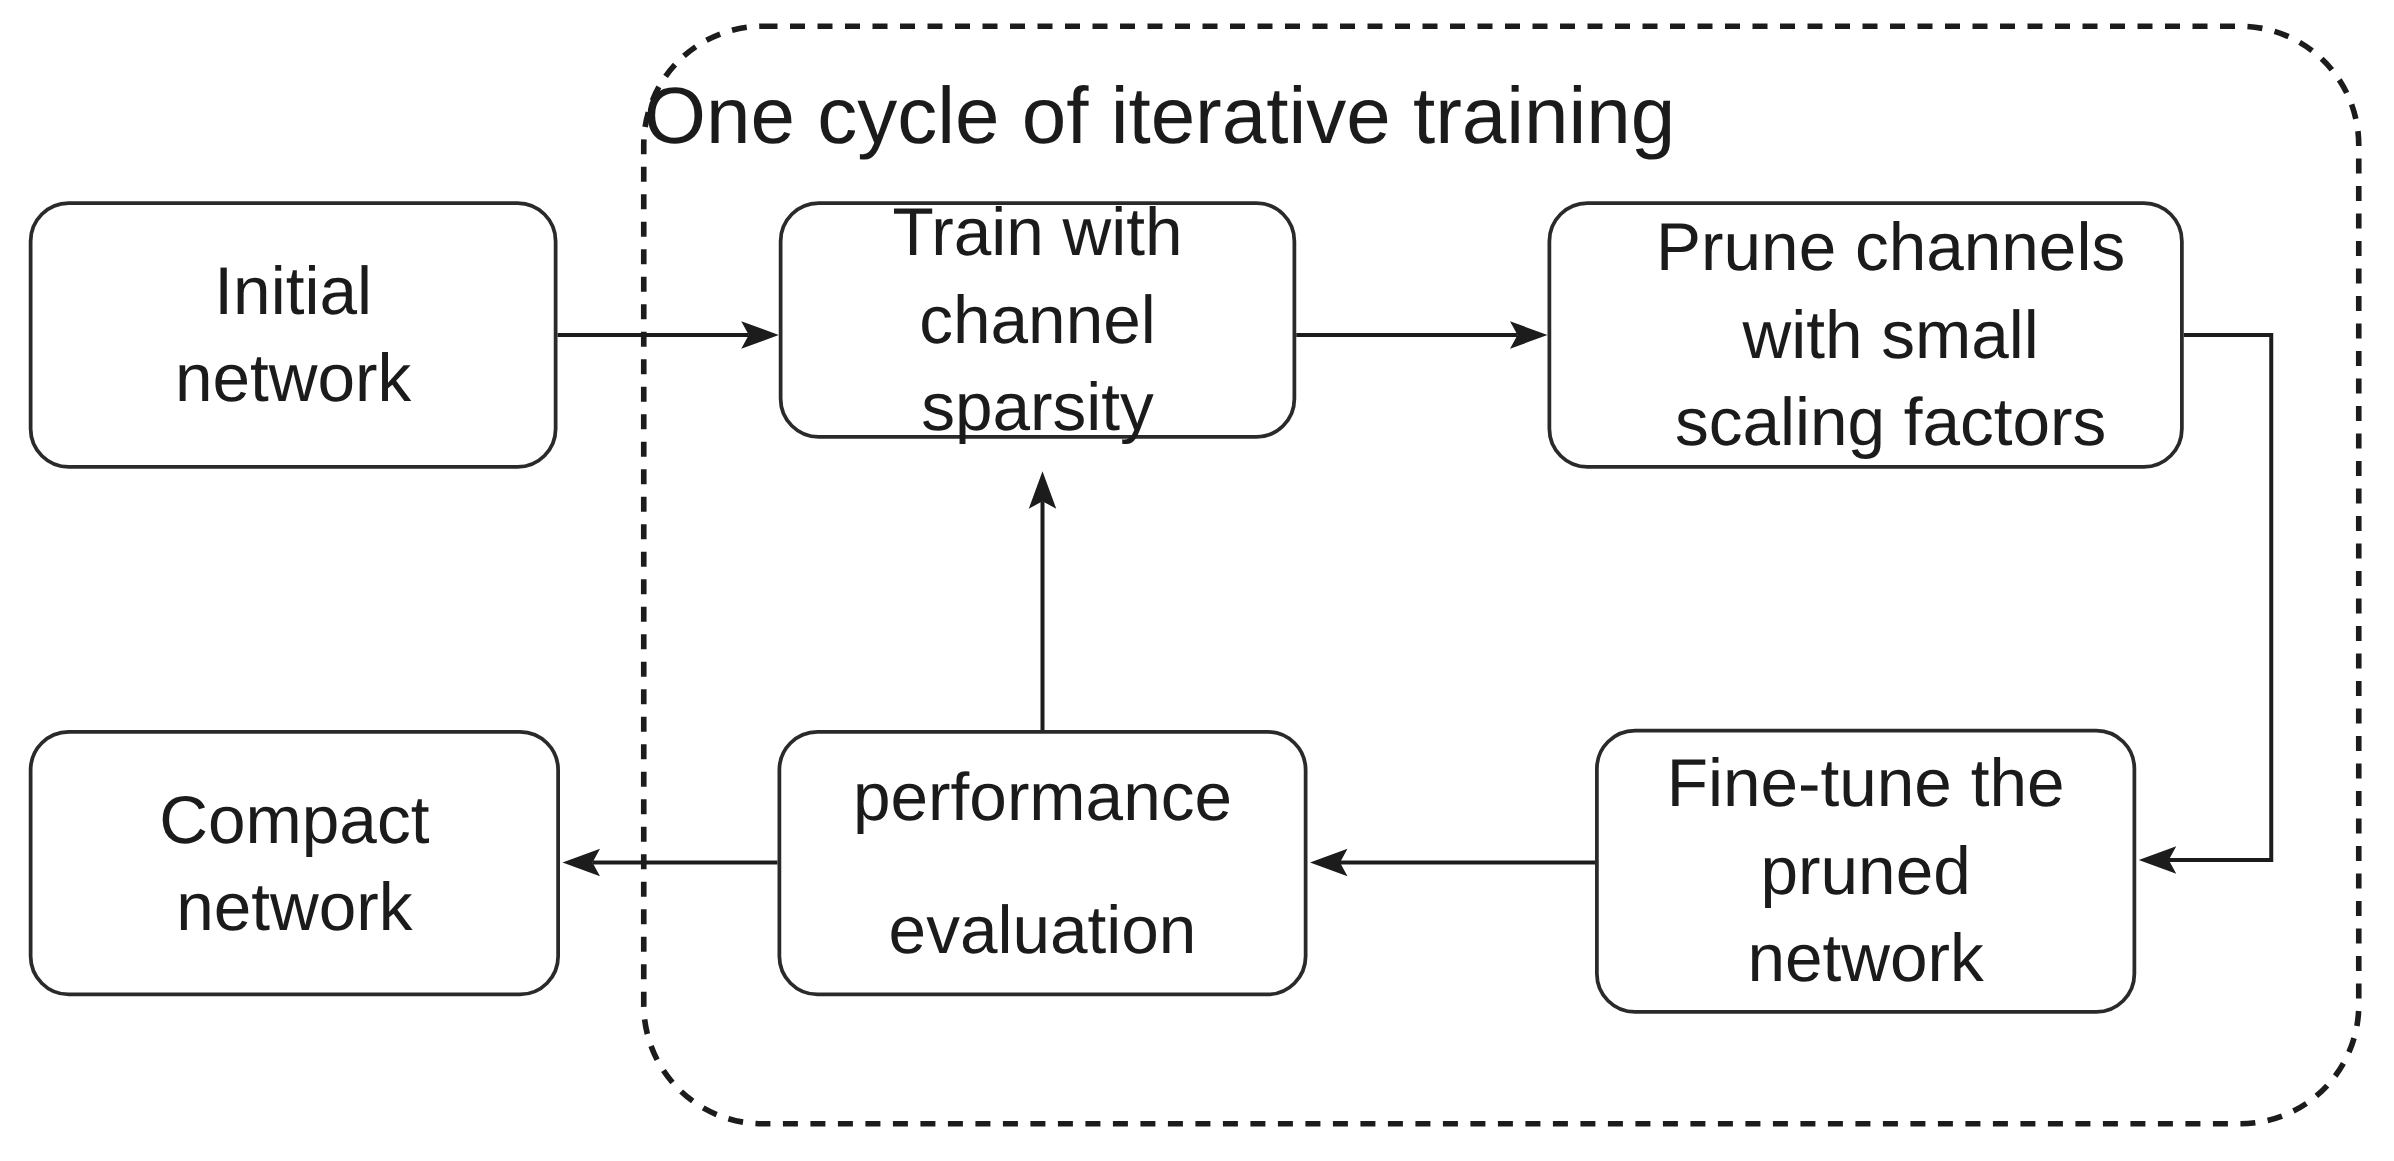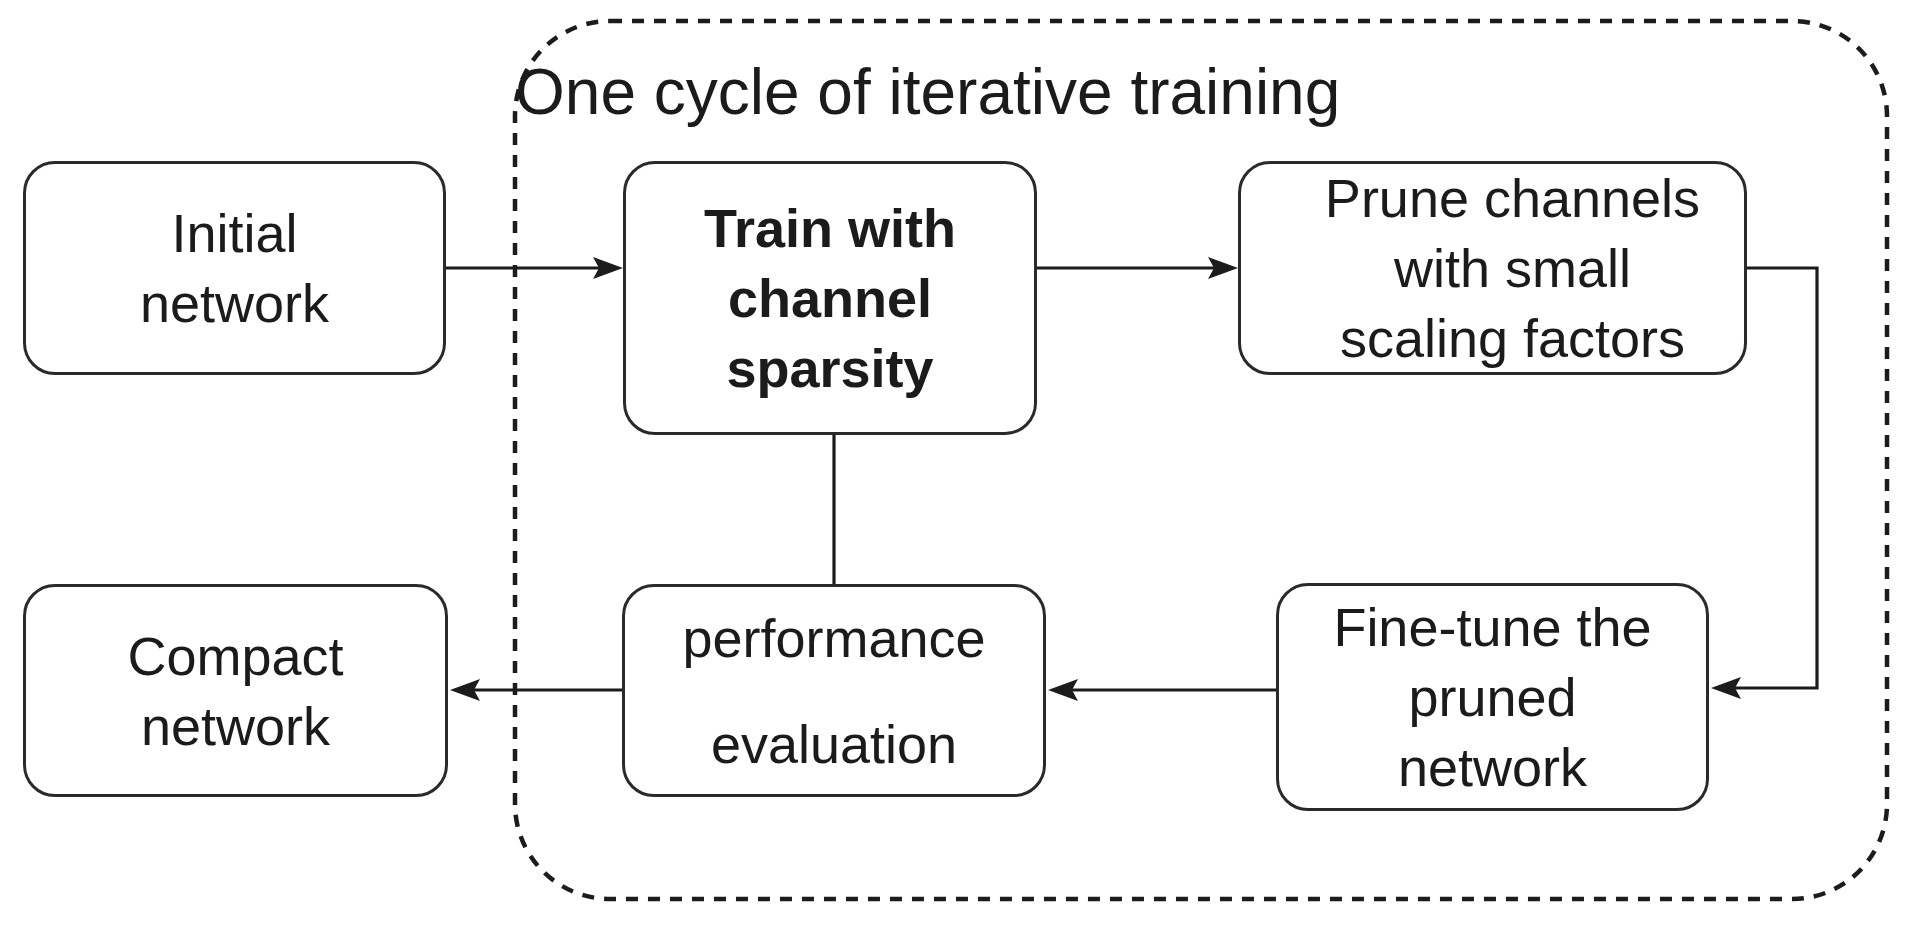--- a/index.html
+++ b/index.html
@@ -32,21 +32,21 @@
     flex-direction: column;
     align-items: center;
     justify-content: center;
     text-align: center;
     font-size: 54px;
     line-height: 70px;
     color: #1b1b1b;
   }
   .node .ln { display: block; white-space: nowrap; }
   #node-initial   { left: 23px;   top: 161px; width: 423px; height: 214px; text-align: right; }
-  #node-train     { left: 623px;  top: 161px; width: 414px; height: 274px; font-weight: bold; }
+  #node-train     { left: 623px;  top: 161px; width: 414px; height: 190px; }
   #node-prune     { left: 1238px; top: 161px; width: 509px; height: 214px; padding-left: 40px; }
   #node-finetune  { left: 1276px; top: 583px; width: 433px; height: 228px; }
   #node-perf      { left: 622px;  top: 584px; width: 424px; height: 213px; gap: 36px; }
   #node-compact   { left: 23px;   top: 584px; width: 425px; height: 213px; }
   #cycle-title {
     position: absolute;
     left: 515px;
     top: 60px;
     width: 1372px;
     text-align: left;

